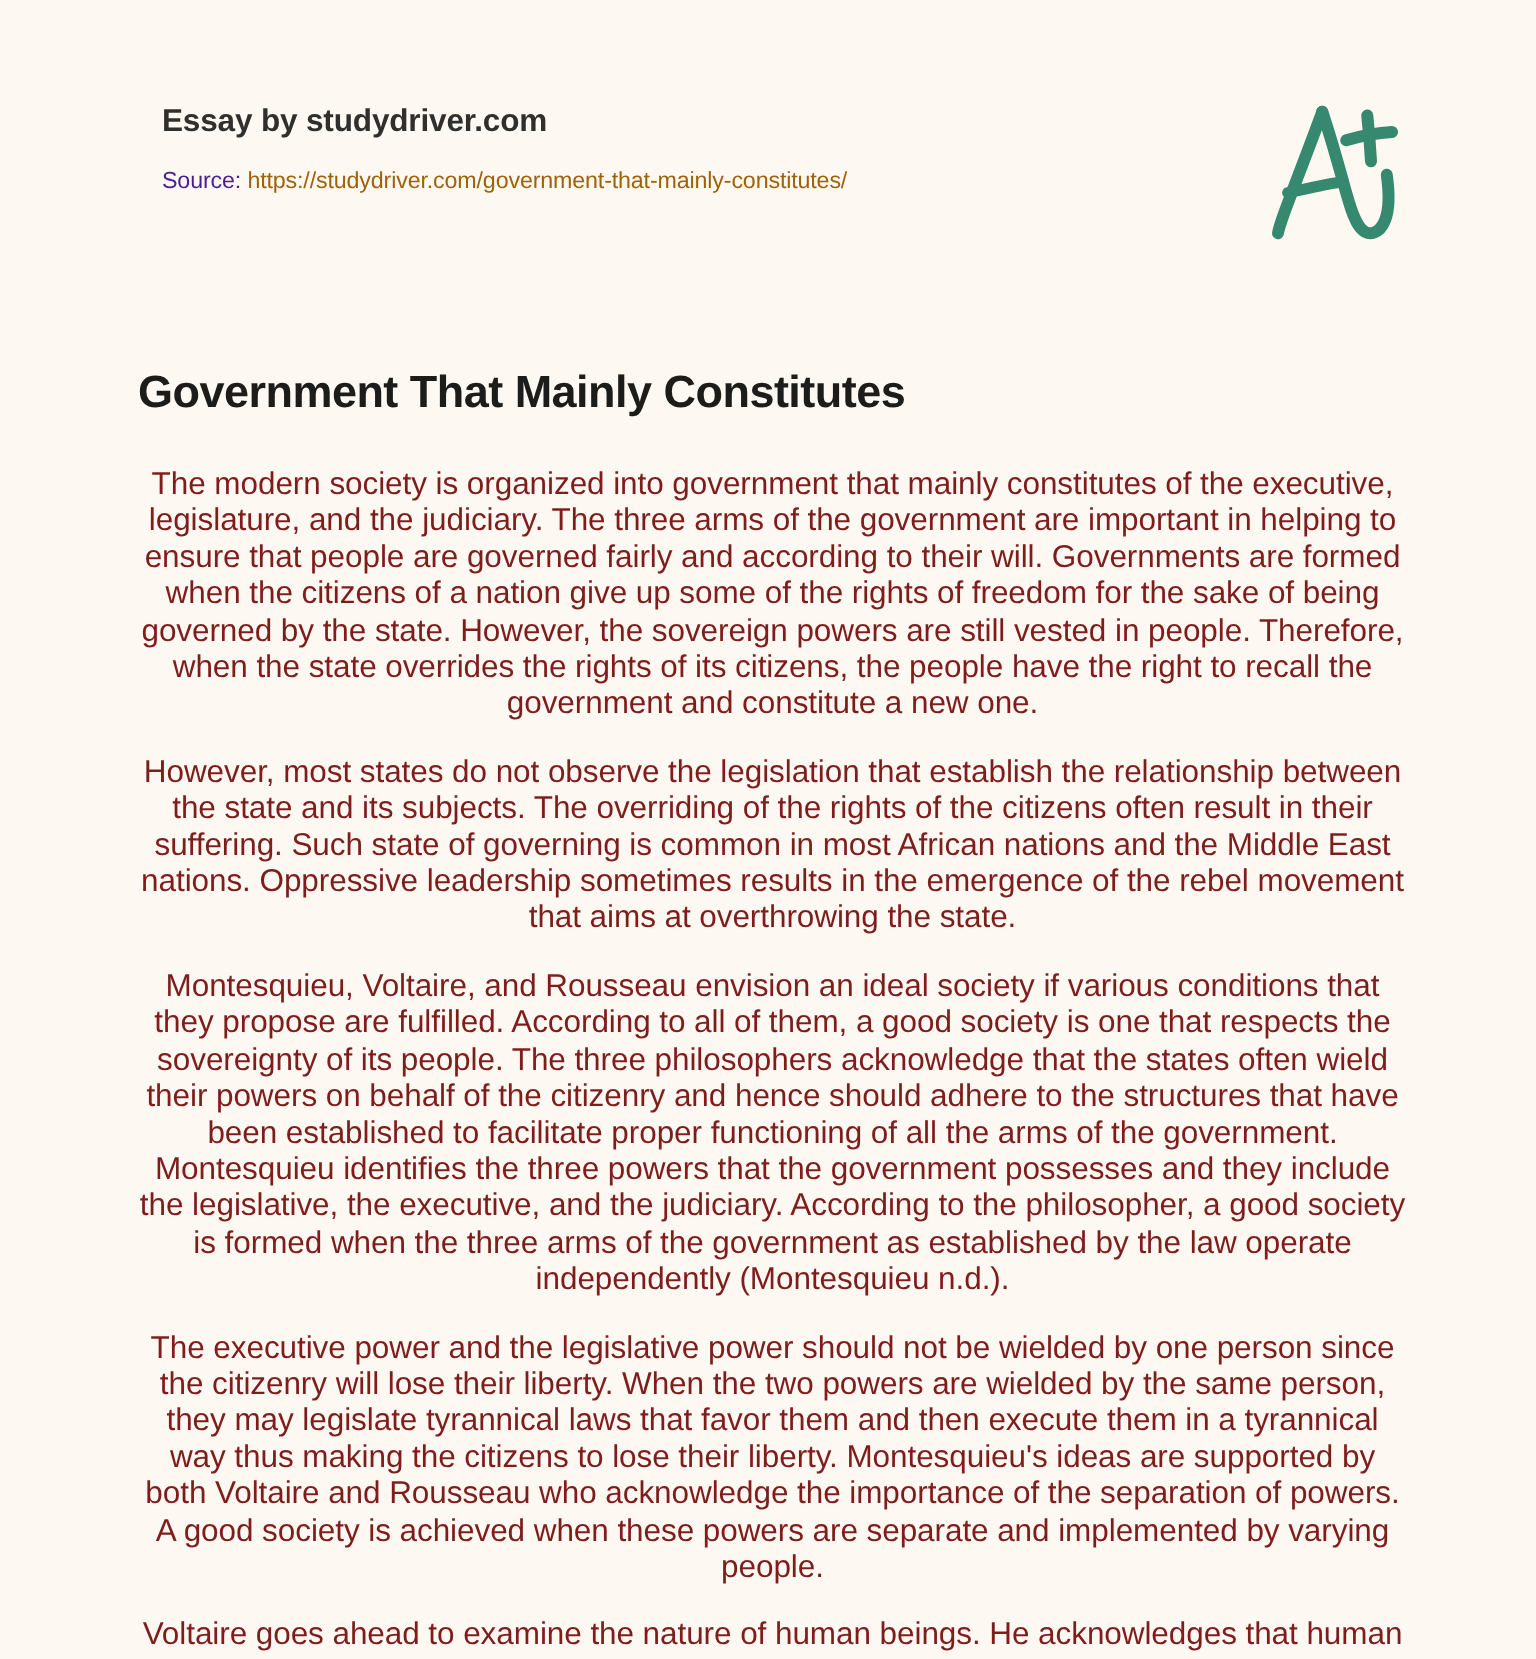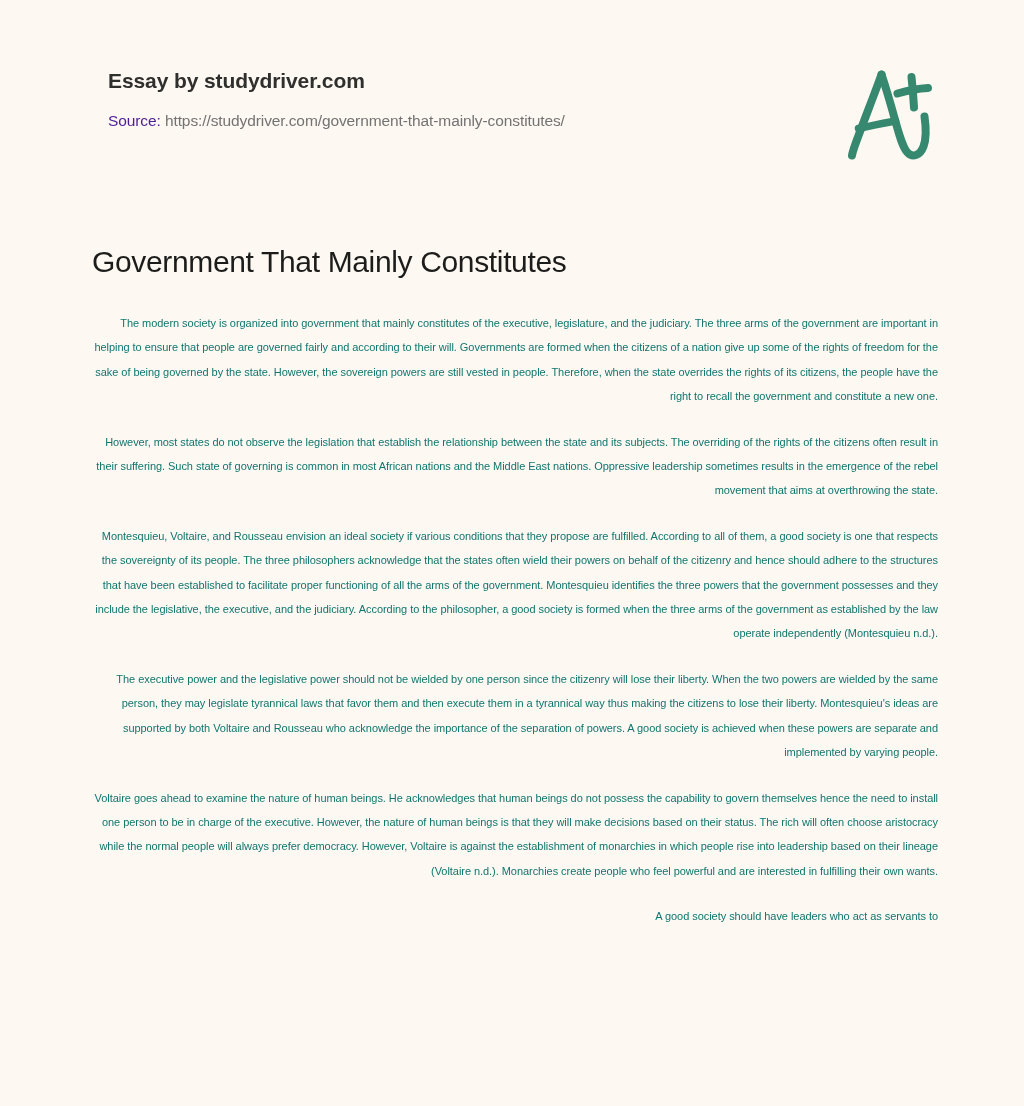--- a/index.html
+++ b/index.html
@@ -56,21 +56,21 @@
     color: #8a8a86;
     letter-spacing: -0.1px;
     white-space: nowrap;
   }
 
   .source-label {
     color: #4c1d95;
   }
 
   .source-url {
-    color: #737373;
+    color: #a16207;
     text-decoration: none;
   }
 
   
   .logo {
     position: absolute;
     left: 818px;
     top: 58px;
     width: 112px;
     height: 112px;
@@ -86,36 +86,36 @@
     position: absolute;
     left: 92px;
     top: 243px;
     width: 846px;
   }
 
   .article-title {
     margin: 0;
     font-size: 30px;
     line-height: 38px;
-    font-weight: normal;
+    font-weight: bold;
     color: #1c1c1a;
     letter-spacing: -0.35px;
   }
 
   .article-body {
     margin-top: 30px;
   }
 
   .article-body p {
     margin: 0 0 21px 0;
-    font-size: 11px;
+    font-size: 21px;
     line-height: 24.4px;
-    color: #0f766e;
+    color: #7f1d1d;
     letter-spacing: -0.05px;
-    text-align: right;
+    text-align: center;
   }
 
   .article-body p:last-child {
     margin-bottom: 4px;
   }
 </style>
 </head>
 <body>
 
 <div class="page">

